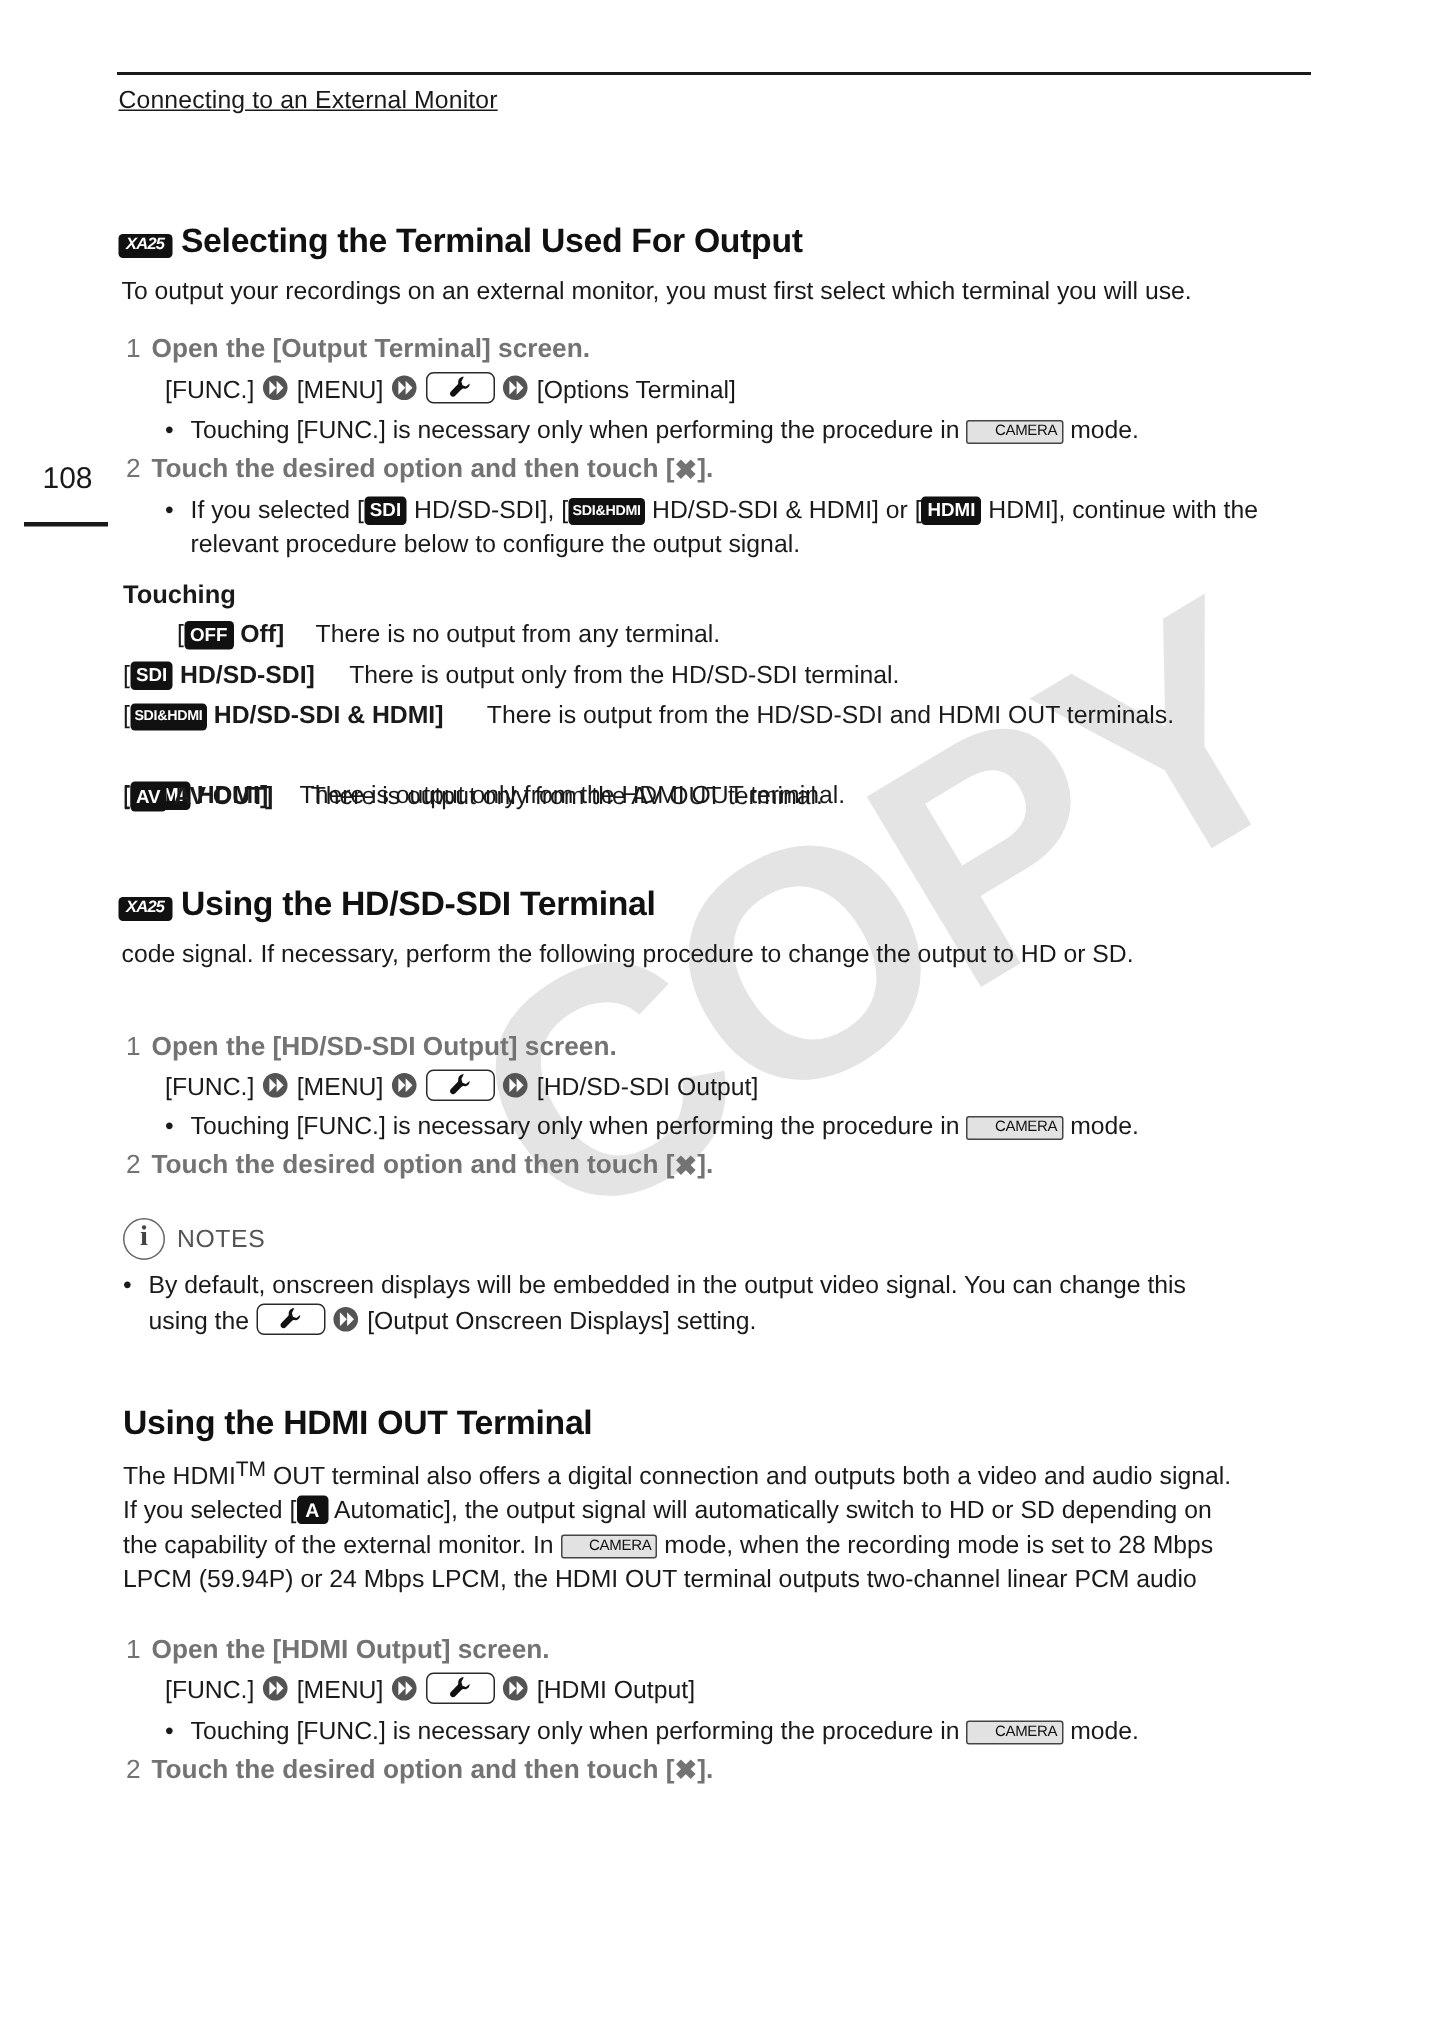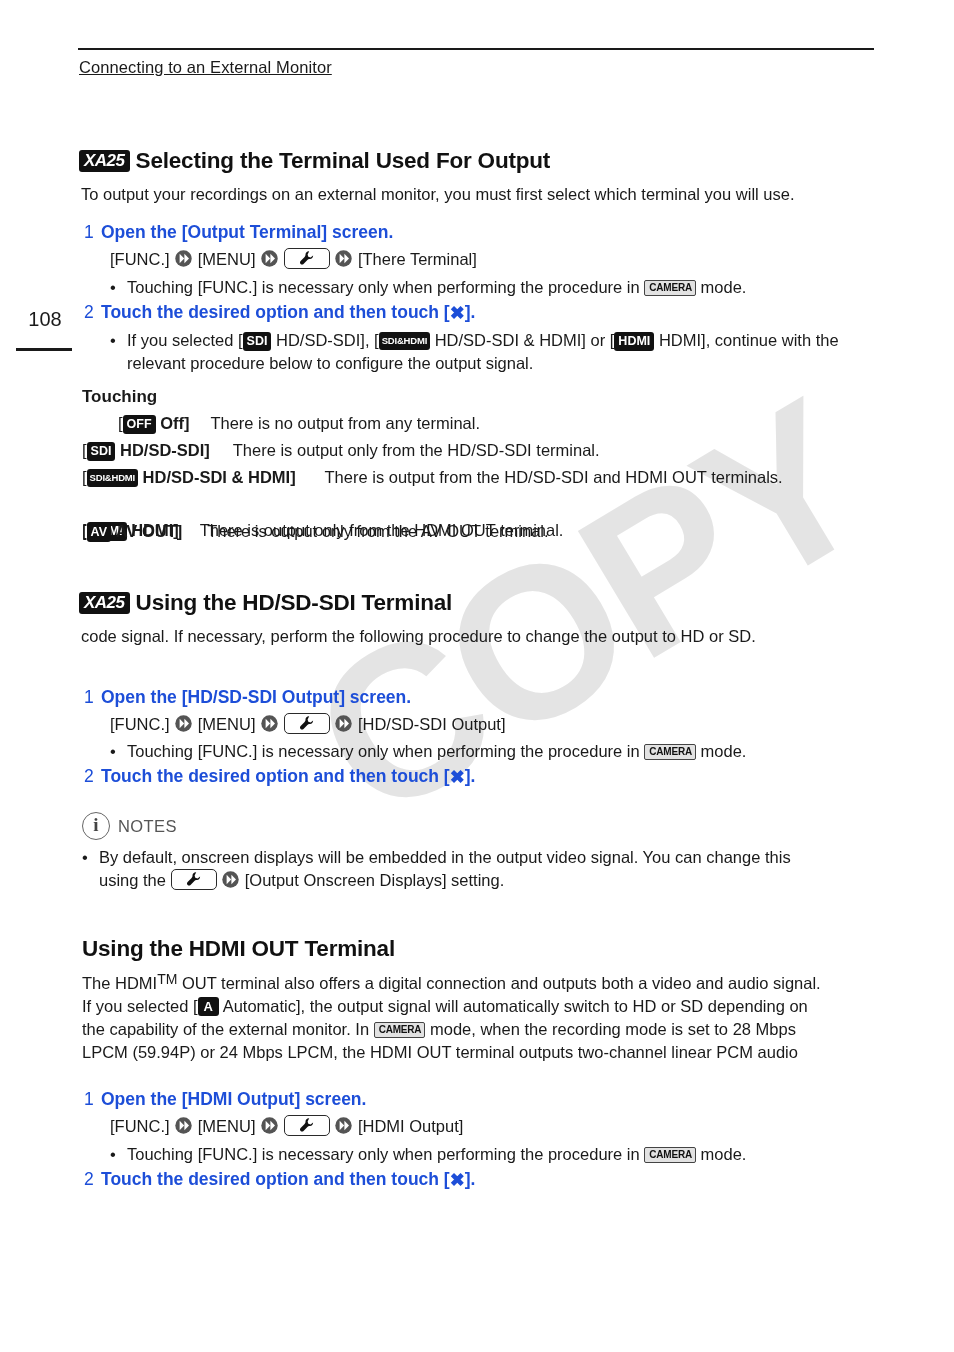--- a/index.html
+++ b/index.html
@@ -97,21 +97,21 @@
   p.body {
     margin: 0;
     font-size: 16.5px;
     line-height: 23px;
     color: #1a1a1a;
   }
 
   .step {
     position: absolute;
     font-size: 17.5px;
-    color: #1d4ed8;
+    color: #737373;
     font-weight: bold;
     white-space: nowrap;
   }
   .step .num { display: inline-block; width: 17px; font-weight: normal; }
 
   .path {
     position: absolute;
     font-size: 16.5px;
     color: #1a1a1a;
     white-space: nowrap;
@@ -136,21 +136,21 @@
     background: #111;
     color: #ffffff;
     font-weight: bold;
     border-radius: 3px;
     text-align: center;
     vertical-align: 1px;
     line-height: 1;
     letter-spacing: 0px;
   }
   .badge-xa25 {
-    font-size: 17px;
+    font-size: 11px;
     font-style: italic;
     padding: 2px 5px 3px 5px;
     letter-spacing: -.5px;
     vertical-align: 2px;
   }
   .badge-sm {
     font-size: 12.5px;
     padding: 3px 4px 3px 4px;
     vertical-align: 1px;
   }
@@ -165,23 +165,23 @@
     padding: 3px 6px 3px 6px;
     vertical-align: 1px;
   }
 
   .mode-badge {
     display: inline-block;
     border: 1.3px solid #444;
     background: #e2e2e2;
     color: #111;
     font-size: 10px;
-    font-weight: bold;
+    font-weight: normal;
     border-radius: 2px;
-    padding: 2px 3px 2px 4px;
+    padding: 2px 3px 2px 18px;
     line-height: 1;
     vertical-align: 2px;
     letter-spacing: -.2px;
   }
 
   
   .tool-icon {
     display: inline-block;
     position: relative;
     width: 44px;
@@ -276,21 +276,21 @@
             <path d="M10.4 4.8 L15.0 9.5 L10.4 14.2 Z" fill="#fff"></path>
           </svg></span>
       <span class="tool-icon"><svg width="16" height="17" viewBox="0 0 16 17">
             <path d="M11.2 1.2 C9.2 1.0 7.4 2.6 7.5 4.6 C7.55 5.6 7.3 6.2 6.6 6.9 L2.6 11.0 C1.8 11.8 1.8 13.1 2.6 13.9 C3.4 14.7 4.7 14.7 5.5 13.9 L9.4 9.9 C10.1 9.2 10.8 9.0 11.7 9.1 C13.6 9.3 15.2 7.6 15.1 5.6 L12.6 7.6 L10.3 6.8 L9.6 4.4 Z" fill="#111"></path>
           </svg></span>
       <span class="dchev"><svg width="19" height="19" viewBox="0 0 19 19">
             <circle cx="9.5" cy="9.5" r="8.2" fill="#545454"></circle>
             <path d="M5.6 4.8 L10.2 9.5 L5.6 14.2 Z" fill="#fff"></path>
             <path d="M10.4 4.8 L15.0 9.5 L10.4 14.2 Z" fill="#fff"></path>
           </svg></span>
-      <span>[There Terminal]</span>
+      <span>[Options Terminal]</span>
     </div>
 
     <div class="bullet" style="left:110px; top:276px; width:790px;">
       <span class="dot">•</span>
       <span class="btxt">
         <span>Touching [FUNC.] is necessary only when performing the procedure in</span>
         <span class="mode-badge">CAMERA</span>
         <span>mode.</span>
       </span>
     </div>

